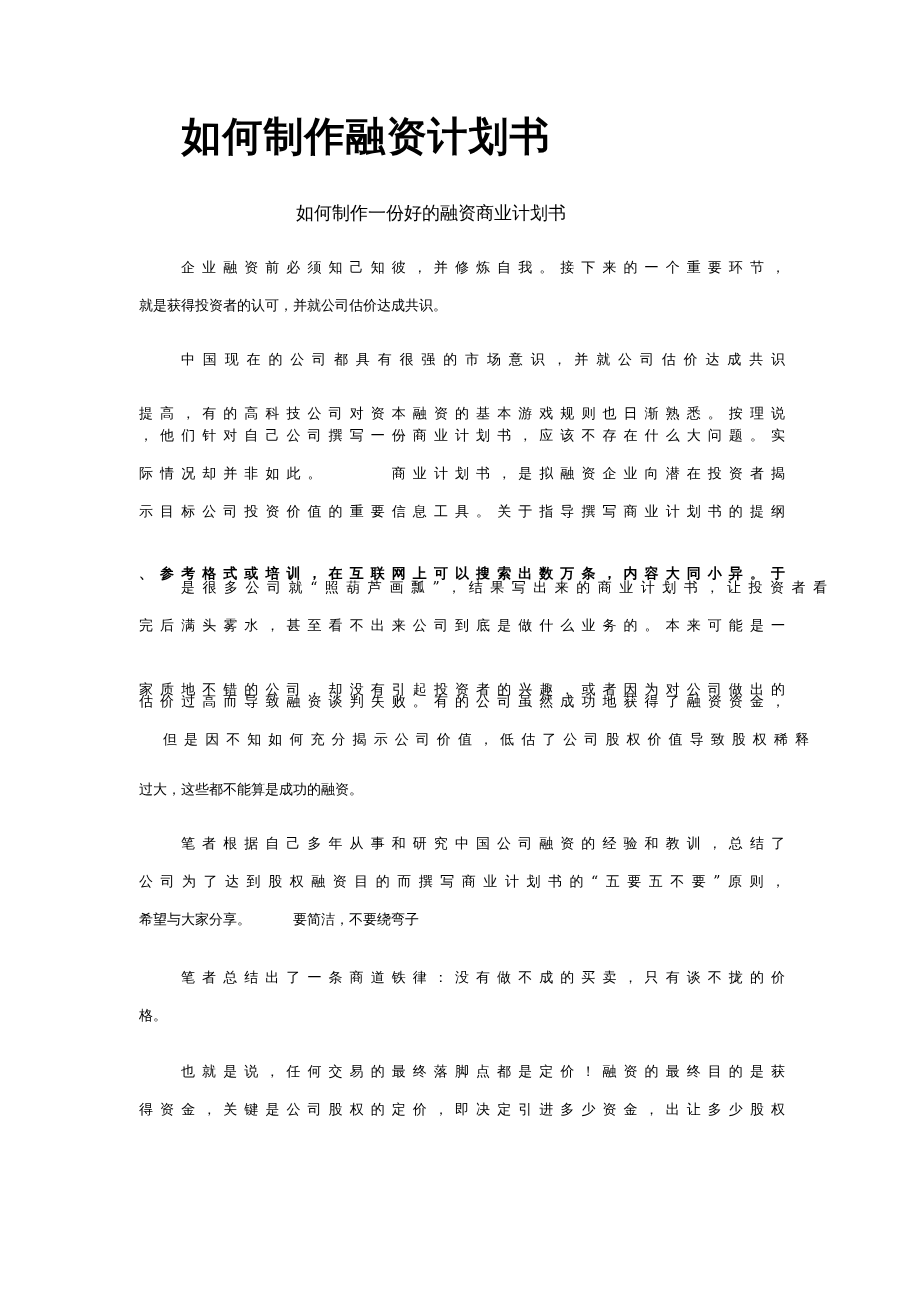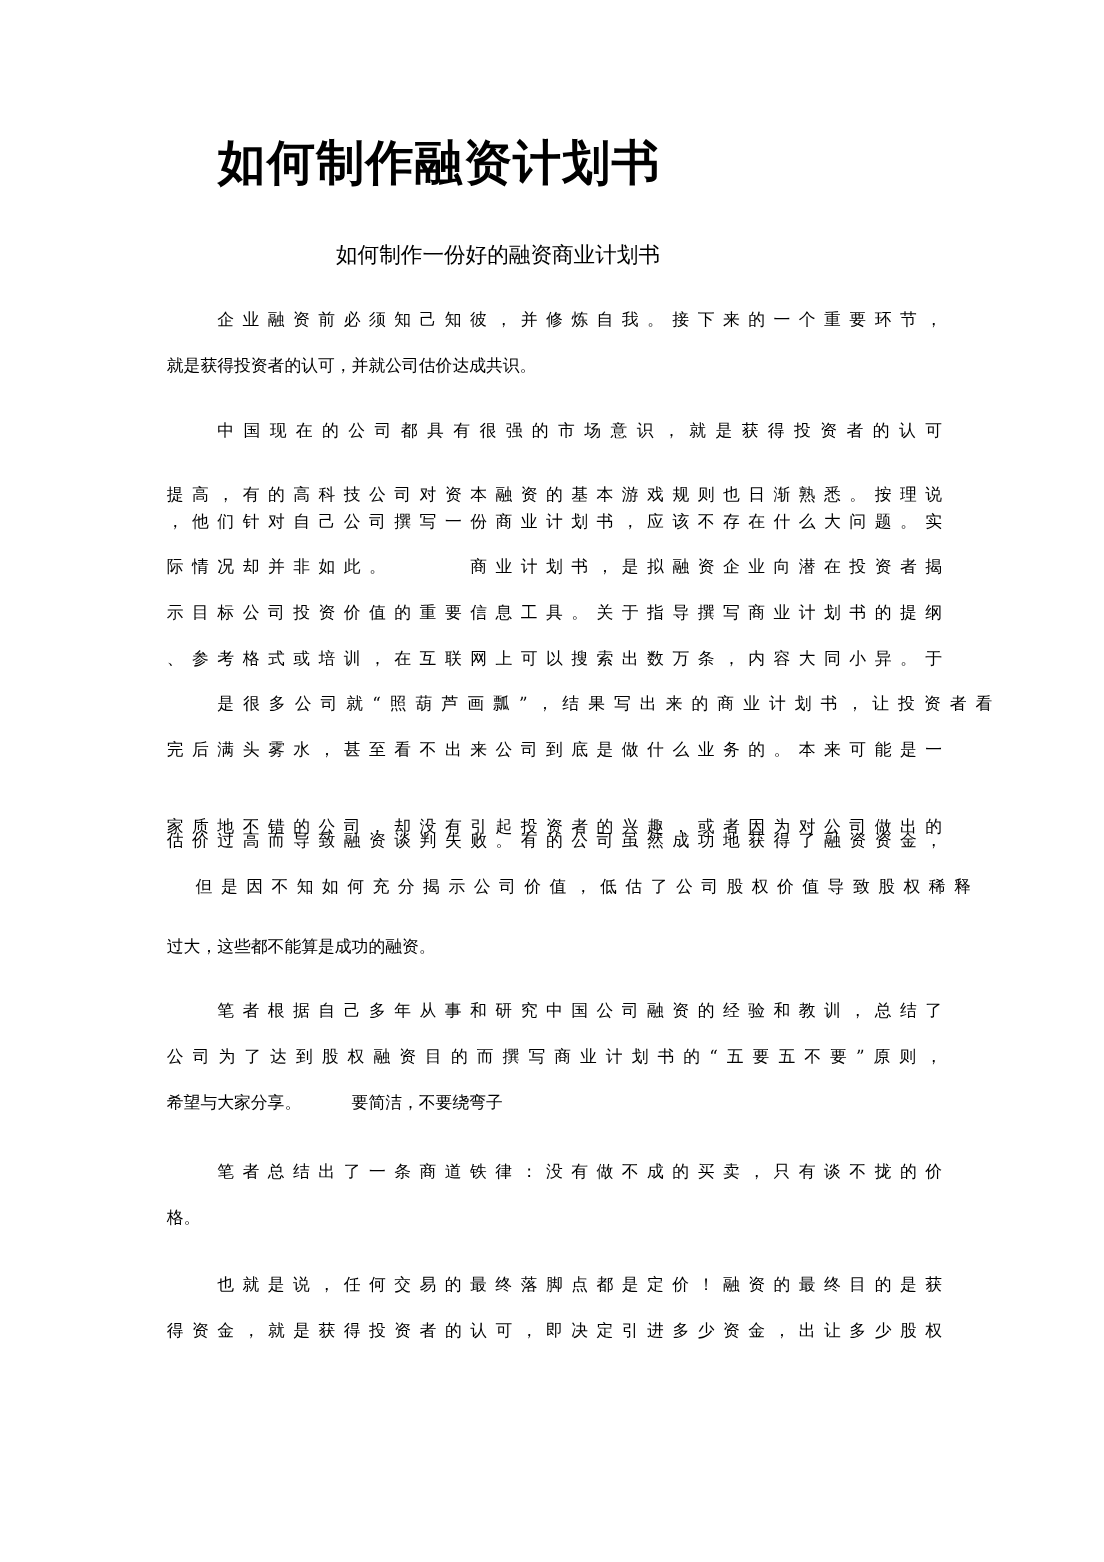--- a/index.html
+++ b/index.html
@@ -29,21 +29,21 @@
       width: 732px;
       top: 108px;
       text-align: center;
       font-size: 40px;
       line-height: 56px;
       font-weight: bold;
       letter-spacing: 1px;
     }
     .subtitle {
       position: absolute;
-      left: 280px;
+      left: 296px;
       top: 199px;
       font-size: 18px;
       line-height: 28px;
       white-space: nowrap;
     }
     .line {
       position: absolute;
       left: 139px;
       width: 646px;
       font-size: 14px;
@@ -68,26 +68,26 @@
   <h1 class="title" style="margin:0;">如何制作融资计划书</h1>
 
   <div class="subtitle">如何制作一份好的融资商业计划书</div>
 
   <div>
     <div class="line indent" style="top:253px;">企业融资前必须知己知彼，并修炼自我。接下来的一个重要环节，</div>
     <div class="line last" style="top:291px;">就是获得投资者的认可，并就公司估价达成共识。</div>
   </div>
 
   <div>
-    <div class="line indent" style="top:345px;">中国现在的公司都具有很强的市场意识，就是获得投资者的认可</div>
+    <div class="line indent" style="top:345px;">中国现在的公司都具有很强的市场意识，并就公司估价达成共识</div>
     <div class="line" style="top:399px;">提高，有的高科技公司对资本融资的基本游戏规则也日渐熟悉。按理说</div>
     <div class="line" style="top:421px;">，他们针对自己公司撰写一份商业计划书，应该不存在什么大问题。实</div>
     <div class="line" style="top:459px;">际情况却并非如此。　　　商业计划书，是拟融资企业向潜在投资者揭</div>
     <div class="line" style="top:497px;">示目标公司投资价值的重要信息工具。关于指导撰写商业计划书的提纲</div>
-    <div class="line" style="top:535px;">、参考格式或培训，在互联网上可以搜索出数万条，内容大同小异。于</div>
+    <div class="line" style="top:559px;font-weight:bold;">、参考格式或培训，在互联网上可以搜索出数万条，内容大同小异。于</div>
     <div class="line" style="top:573px;margin-left:42px;">是很多公司就“照葫芦画瓢”，结果写出来的商业计划书，让投资者看</div>
     <div class="line" style="top:611px;">完后满头雾水，甚至看不出来公司到底是做什么业务的。本来可能是一</div>
     <div class="line" style="top:649px;margin-top:26px;">家质地不错的公司，却没有引起投资者的兴趣，或者因为对公司做出的</div>
     <div class="line" style="top:687px;">估价过高而导致融资谈判失败。有的公司虽然成功地获得了融资资金，</div>
     <div class="line" style="top:725px;margin-left:24px;">但是因不知如何充分揭示公司价值，低估了公司股权价值导致股权稀释</div>
     <div class="line last" style="top:775px;">过大，这些都不能算是成功的融资。</div>
   </div>
 
   <div>
     <div class="line indent" style="top:829px;">笔者根据自己多年从事和研究中国公司融资的经验和教训，总结了</div>
@@ -95,16 +95,16 @@
     <div class="line last" style="top:905px;">希望与大家分享。　　　要简洁，不要绕弯子</div>
   </div>
 
   <div>
     <div class="line indent" style="top:963px;">笔者总结出了一条商道铁律：没有做不成的买卖，只有谈不拢的价</div>
     <div class="line last" style="top:1001px;">格。</div>
   </div>
 
   <div>
     <div class="line indent" style="top:1057px;">也就是说，任何交易的最终落脚点都是定价！融资的最终目的是获</div>
-    <div class="line" style="top:1095px;">得资金，就是获得投资者的认可，即决定引进多少资金，出让多少股权</div>
+    <div class="line" style="top:1095px;">得资金，关键是公司股权的定价，即决定引进多少资金，出让多少股权</div>
   </div>
 
 </div>
 
 </body></html>

